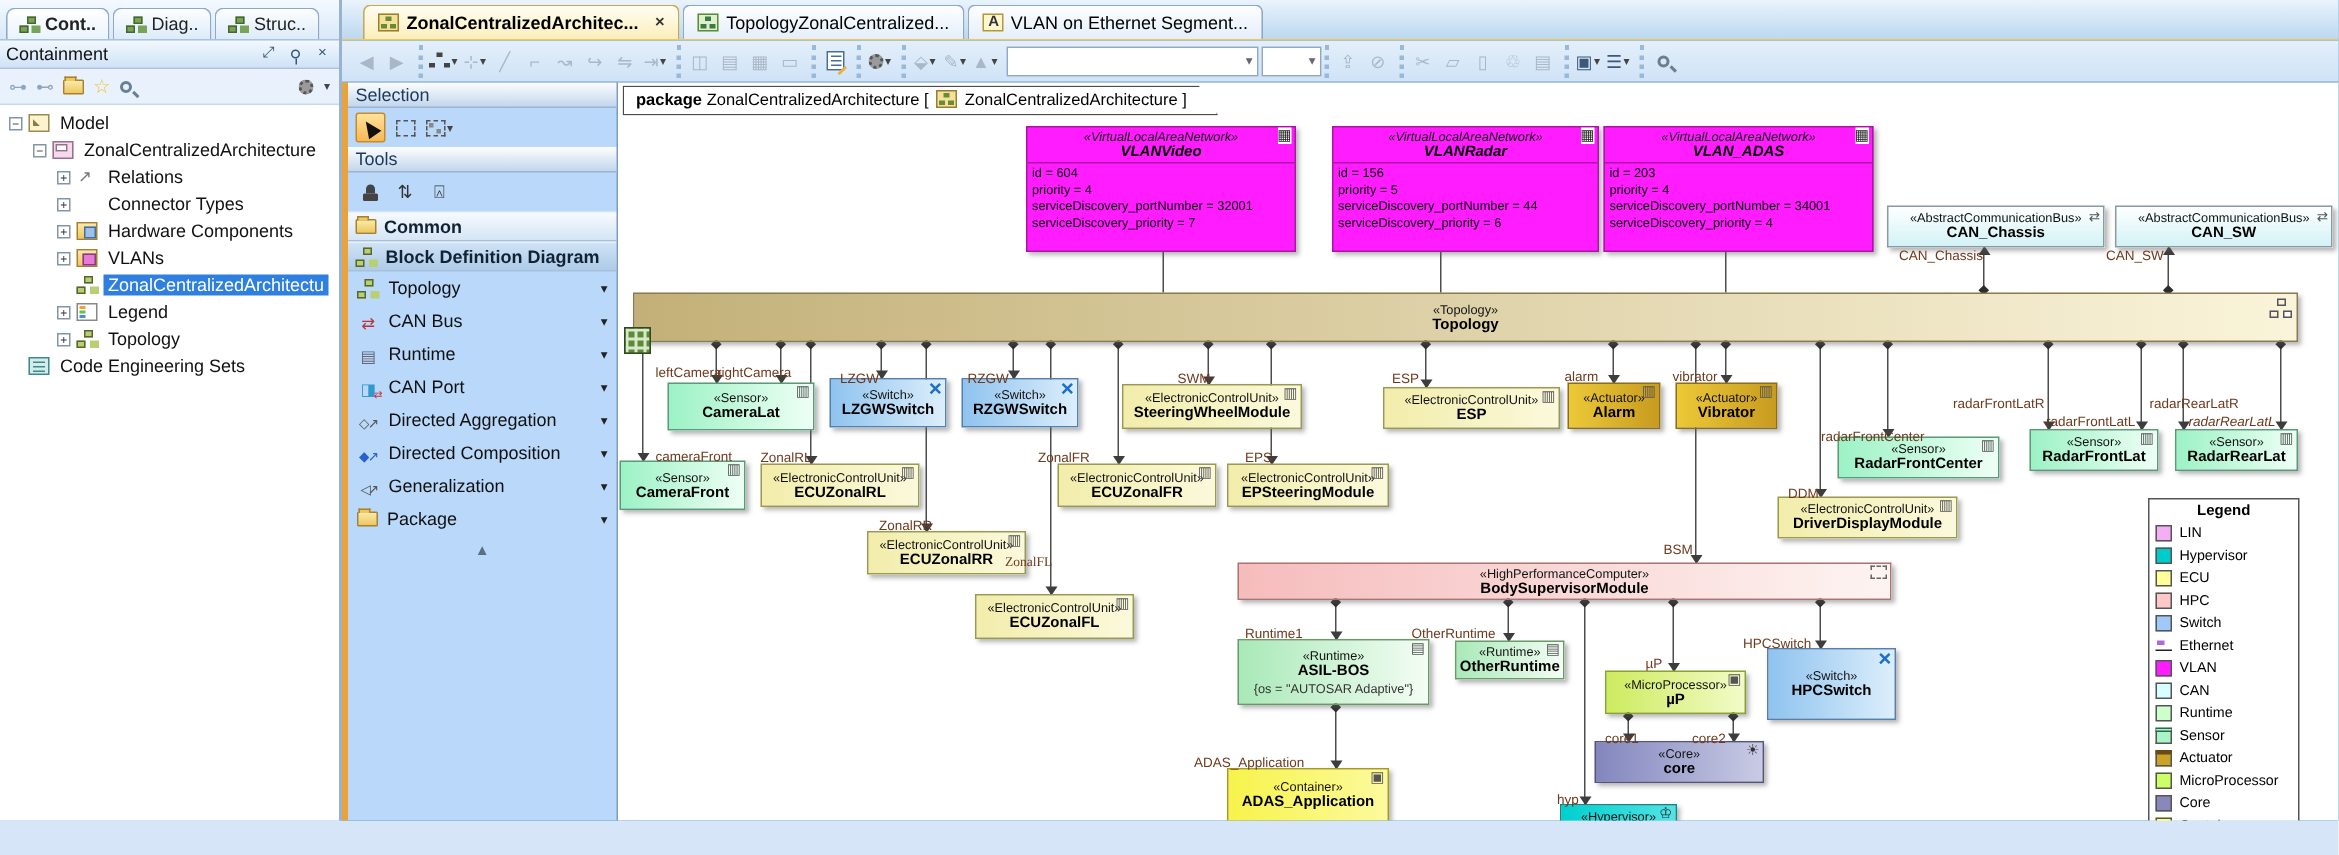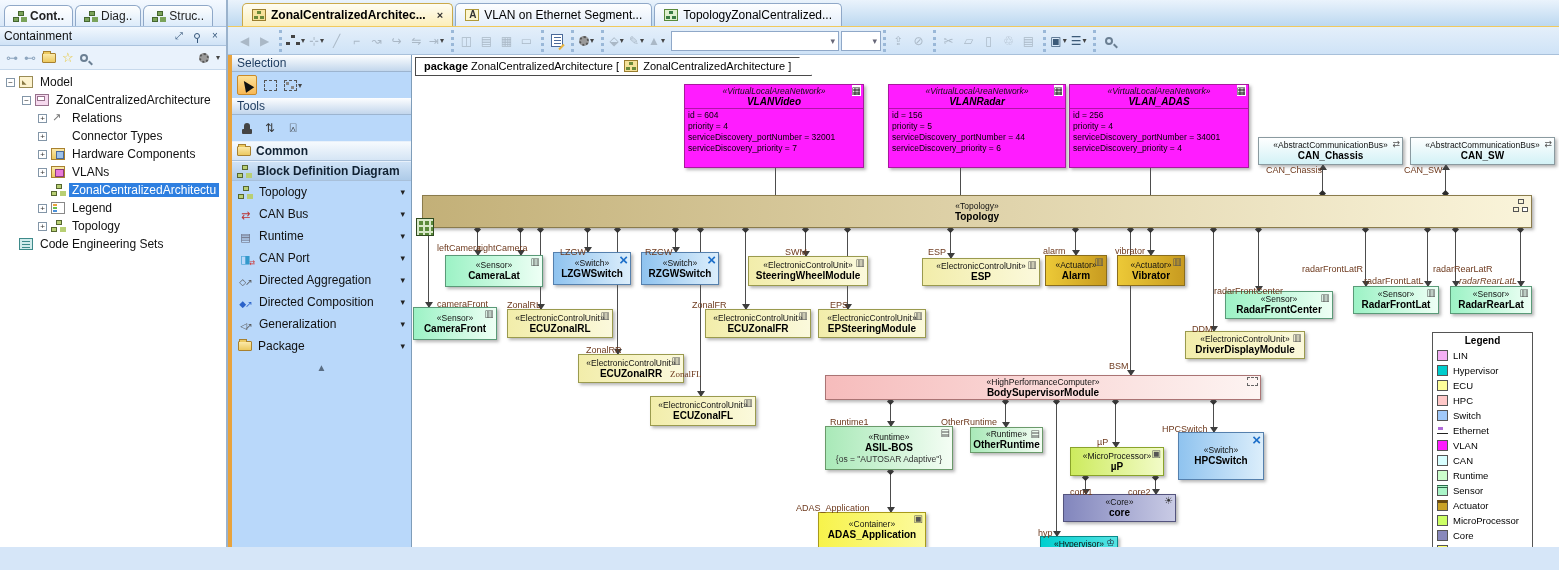--- a/index.html
+++ b/index.html
@@ -258,26 +258,26 @@
   </div>
 
   <div class="main">
     <div class="dtab-bar" id="dtabBar">
         <div class="dtab active">
           <span class="dtico bdd-tab-icon"></span>
           <span>ZonalCentralizedArchitec...</span>
           <span class="dclose">×</span>
         </div>
         <div class="dtab">
+          <span class="dtico bdd-green-icon"></span>
+          <span>TopologyZonalCentralized...</span>
+        </div>
+        <div class="dtab">
           <span class="dtico a-doc-icon"></span>
           <span>VLAN on Ethernet Segment...</span>
-        </div>
-        <div class="dtab">
-          <span class="dtico bdd-green-icon"></span>
-          <span>TopologyZonalCentralized...</span>
         </div>
       </div>
     <div class="dtoolbar" id="dtoolbar">
         <div class="tgrp">
           <span class="tbtn dis">
             <span>◀</span>
           </span>
           <span class="tbtn dis">
             <span>▶</span>
           </span>
@@ -647,21 +647,21 @@
                 <div class="attr">serviceDiscovery_priority = 6</div>
               </div>
             </div>
             <div class="node vlan" style="left: 657px; top: 29px; width: 180px; height: 84px;">
               <span class="nicon vlan-icon"></span>
               <div class="vhead">
                 <div class="st">«VirtualLocalAreaNetwork»</div>
                 <div class="nm">VLAN_ADAS</div>
               </div>
               <div class="attrs">
-                <div class="attr">id = 256</div>
+                <div class="attr">id = 203</div>
                 <div class="attr">priority = 4</div>
                 <div class="attr">serviceDiscovery_portNumber = 34001</div>
                 <div class="attr">serviceDiscovery_priority = 4</div>
               </div>
             </div>
             <div class="node can" style="left: 846px; top: 82px; width: 145px; height: 28px;">
               <span class="nicon bus-icon"></span>
               <div class="st">«AbstractCommunicationBus»</div>
               <div class="nm">CAN_Chassis</div>
             </div>

